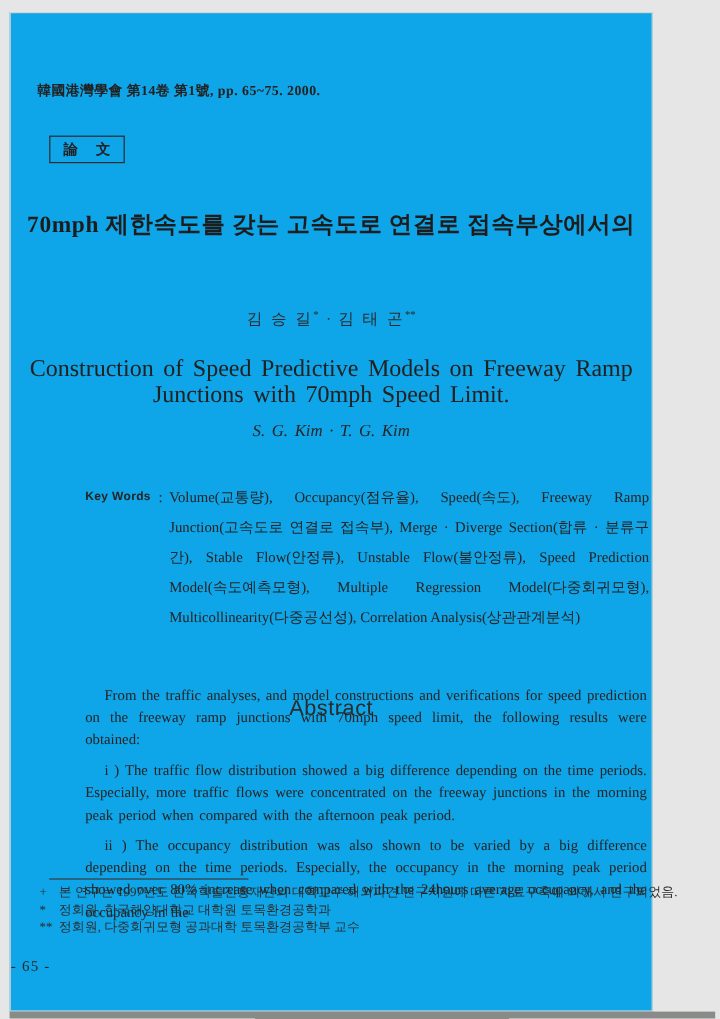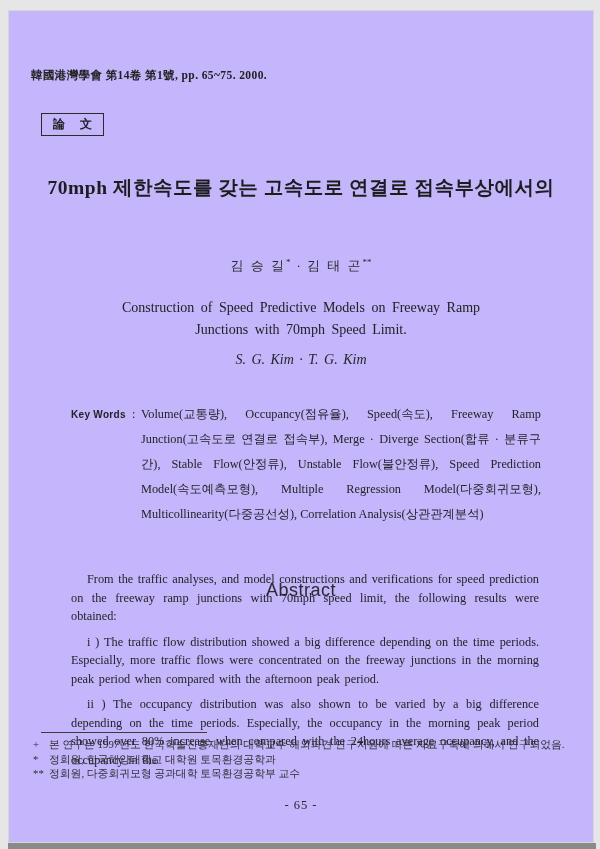--- a/index.html
+++ b/index.html
@@ -1,20 +1,20 @@
 <!DOCTYPE html>
 <html><head>
 <meta charset="utf-8">
 <style>
   * { margin:0; padding:0; box-sizing:border-box; }
   html,body { width:600px; height:849px; background:#e9e9e9; font-family:"Liberation Serif","DejaVu Serif",serif; }
   .scan-bg { position:relative; width:600px; height:849px; background:#e6e6e6; overflow:hidden; }
   .page {
-    position:absolute; left:8px; top:10px; width:586px; height:833px;
-    background:#c4b5fd; border:1px solid #d6d6d4;
+    position:absolute; left:8px; top:10px; width:536px; height:833px;
+    background:#0ea5e9; border:1px solid #d6d6d4;
     color:#262626;
   }
   .page-shadow-bottom {
     position:absolute; left:8px; top:843px; width:588px; height:6px;
     background:#8a8a88;
   }
   .journal-line {
     position:absolute; left:22px; top:57px;
     font-size:11.5px; font-weight:600; letter-spacing:0.4px; color:#222;
   }
@@ -32,21 +32,21 @@
   .title-ko sup { font-size:11px; font-weight:400; }
   .authors-ko {
     position:absolute; left:0; top:246px; width:100%;
     text-align:center; font-size:13px; font-weight:400; color:#2a2a2a;
     letter-spacing:2px;
   }
   .authors-ko sup { font-size:9px; letter-spacing:0; }
   .authors-ko .sep { padding:0 6px; letter-spacing:0; }
   .title-en {
     position:absolute; left:0; top:286px; width:100%;
-    text-align:center; font-size:14px; color:#212121;
+    text-align:center; font-size:20px; color:#212121;
     line-height:21.5px; word-spacing:3px;
   }
   .authors-en {
     position:absolute; left:0; top:341px; width:100%;
     text-align:center; font-size:14px; font-style:italic; color:#262626;
     word-spacing:2px;
   }
   .keywords {
     position:absolute; left:62px; top:391px; width:470px;
     font-size:12.3px; line-height:25px; text-align:justify; color:#242424;
@@ -75,21 +75,21 @@
   }
   .footnotes {
     position:absolute; left:24px; top:726px; width:540px;
     font-size:10.8px; line-height:14.5px; color:#2d2d2d;
   }
   .footnote-row { white-space:nowrap; display:flex; }
   .fn-marker { display:inline-block; min-width:16px; text-align:left; flex:0 0 auto; }
   .fn-text { display:inline-block; }
   .page-number {
     position:absolute; left:0; top:787px; width:100%;
-    text-align:center; font-size:12.5px; color:#262626; letter-spacing:1px;
+    font-size:12.5px; color:#262626; letter-spacing:1px;
   }
 </style>
 </head>
 <body>
 
 <div class="scan-bg">
   <div class="page">
 
     <div class="journal-line">韓國港灣學會 第14卷 第1號, pp. 65~75. 2000.</div>
 

